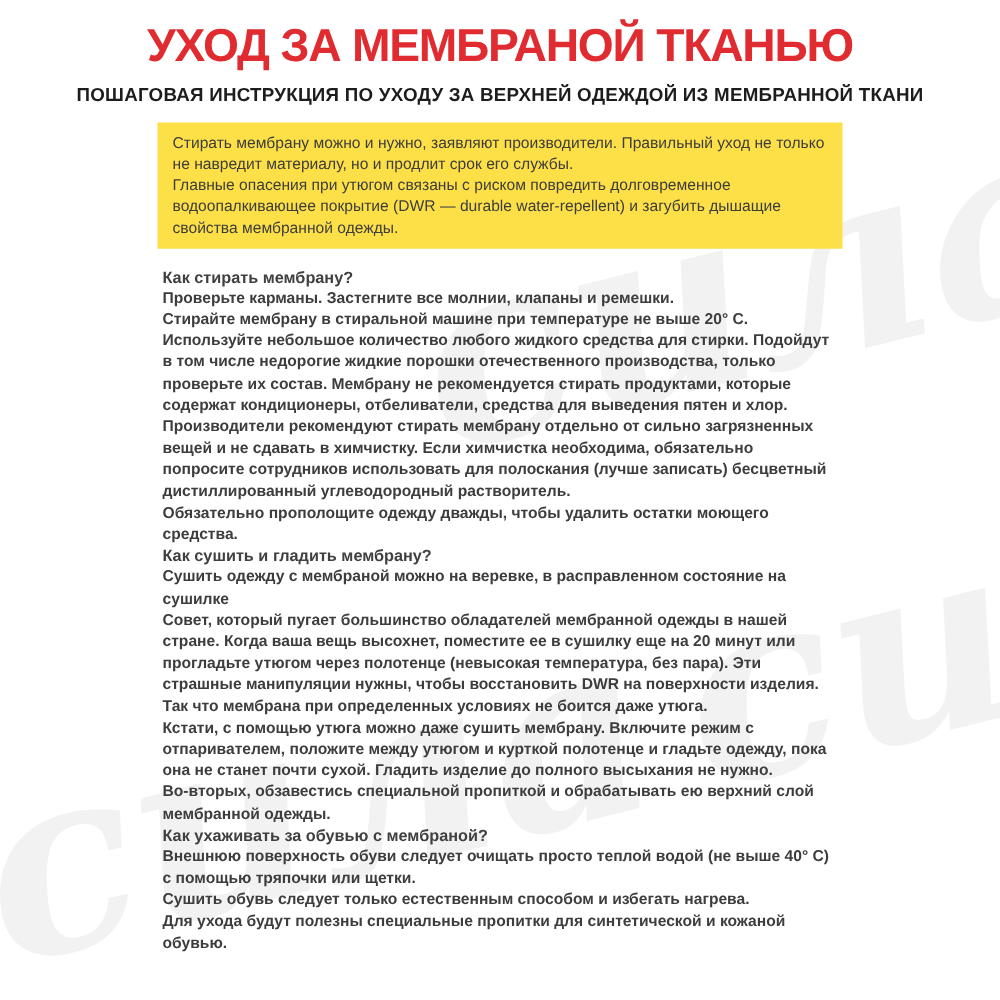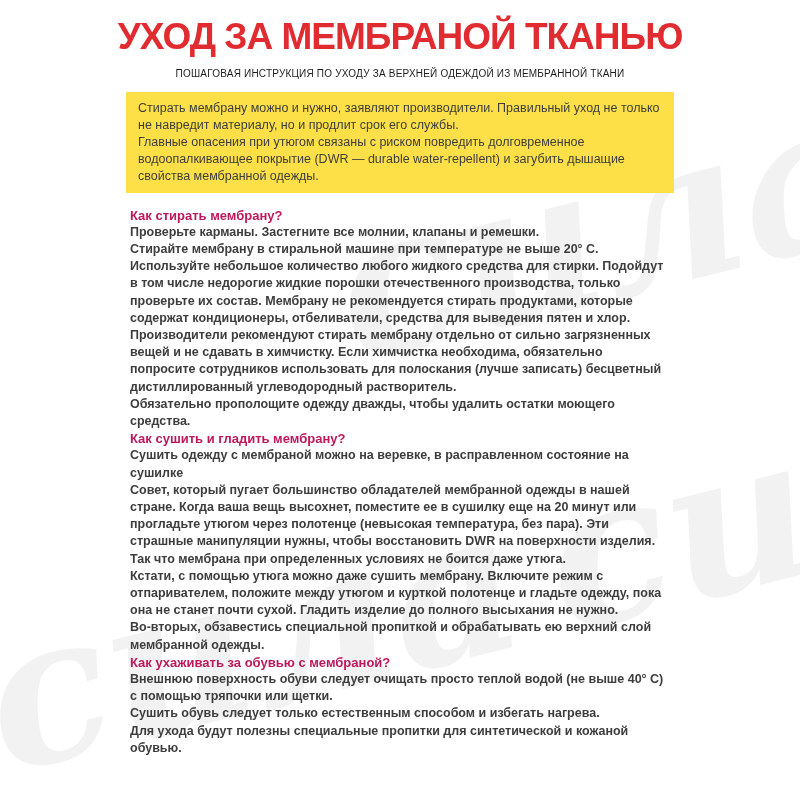--- a/index.html
+++ b/index.html
@@ -17,33 +17,33 @@
   .wm1 { left:330px; top:130px; }
   .wm2 { left:540px; top:400px; }
   .wm3 { left:-20px; top:540px; }
   .contentz { position:relative; z-index:1; }
   .page-title {
     margin:16px auto 0; text-align:center; color:#e02c31;
     font-size:37px; font-weight:bold; letter-spacing:-1px; line-height:1.15;
   }
   .page-subtitle {
     margin:9px auto 0; text-align:center; color:#1d1d1d;
-    font-size:10px; font-weight:normal; letter-spacing:0.2px;
+    font-size:15px; font-weight:bold; letter-spacing:0.2px;
   }
   .intro-box {
     width:524px; margin:13px auto 14px; background:#fde047;
     padding:8px 12px; color:#3d3d3d; font-size:12.5px; line-height:17px;
   }
   .intro-box p { margin:0; }
   .content {
     width:540px; margin:0 auto; color:#3d3d3d;
     font-size:12.5px; line-height:17.2px;
   }
   .content h3 {
-    margin:0; font-size:13px; font-weight:bold; color:#be185d; line-height:17.2px;
+    margin:0; font-size:13px; font-weight:bold; color:#404040; line-height:17.2px;
   }
   .content p { margin:0;font-weight:bold; }
 </style>
 </head>
 <body>
 
 <div class="page">
 
   <div class="watermark-layer">
     <span class="wm wm1">сила</span>

